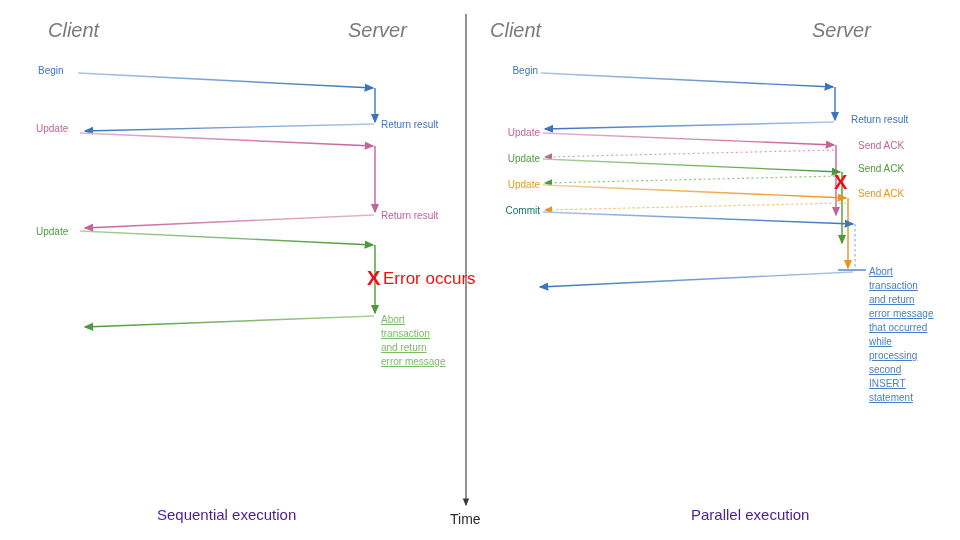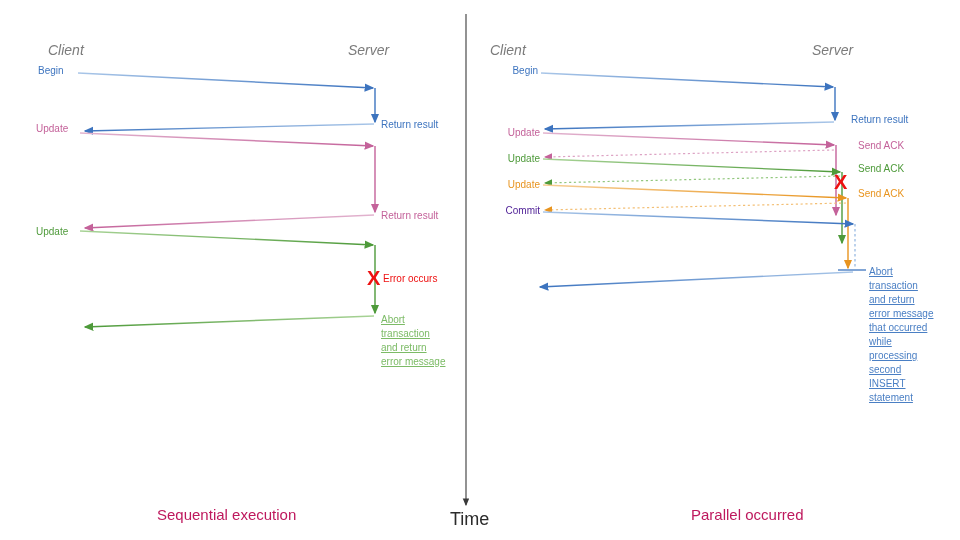--- a/index.html
+++ b/index.html
@@ -1,26 +1,26 @@
 <!DOCTYPE html>
 <html><head>
 <meta charset="utf-8">
 <style>
   html,body{margin:0;padding:0;background:#ffffff;}
   body{width:960px;height:540px;overflow:hidden;
        font-family:"Liberation Sans","DejaVu Sans",sans-serif;}
   #stage{position:relative;width:960px;height:540px;background:#fff;}
   svg{position:absolute;left:0;top:0;width:960px;height:540px;}
   .lbl{position:absolute;white-space:pre;line-height:13.5px;}
-  .hdr{font-style:italic;font-size:14px;color:#7b7b7b;margin-top:20px;}
-  .cap{font-size:15px;color:#be185d;}
-  .time{font-size:18px;color:#2b2b2b;}
+  .hdr{font-style:italic;font-size:20px;color:#7b7b7b;}
+  .cap{font-size:15px;color:#4c1d95;}
+  .time{font-size:14px;color:#2b2b2b;}
   .msg{font-size:10px;}
   .msg.multi{line-height:14px;text-decoration:underline;}
-  .err{font-size:10px;color:#ee1111;}
+  .err{font-size:17px;color:#ee1111;}
   .xm{font-size:20px;font-weight:bold;color:#ee1111;line-height:20px;}
   .r{text-align:right;}
 </style>
 </head>
 <body>
 
 <div id="stage">
 
   <svg viewBox="0 0 960 540">
     <defs>
@@ -136,37 +136,37 @@
 
   <div class="lbl cap" style="left:157px;top:508px;">Sequential execution</div>
 
   <div class="lbl hdr" style="left:490px;top:24px;">Client</div>
   <div class="lbl hdr" style="left:812px;top:24px;">Server</div>
 
   <div class="lbl msg r" style="left:460px;width:78px;top:64px;color:#3d74bf;">Begin</div>
   <div class="lbl msg r" style="left:460px;width:80px;top:126px;color:#c4629a;">Update</div>
   <div class="lbl msg r" style="left:460px;width:80px;top:152px;color:#4e9a3a;">Update</div>
   <div class="lbl msg r" style="left:460px;width:80px;top:178px;color:#e8941f;">Update</div>
-  <div class="lbl msg r" style="left:456px;width:84px;top:204px;color:#4c1d95;">Commit</div>
+  <div class="lbl msg r" style="left:456px;width:84px;top:204px;color:#0f766e;">Commit</div>
 
   <div class="lbl msg" style="left:851px;top:113px;color:#3d74bf;">Return result</div>
   <div class="lbl msg" style="left:858px;top:139px;color:#c4629a;">Send ACK</div>
   <div class="lbl msg" style="left:858px;top:162px;color:#4e9a3a;">Send ACK</div>
   <div class="lbl msg" style="left:858px;top:187px;color:#e8941f;">Send ACK</div>
 
   <div class="lbl xm" style="left:834px;top:172px;">X</div>
 
   <div class="lbl msg multi" style="left:869px;top:265px;color:#4a7fc4;">Abort
 transaction
 and return
 error message
 that occurred
 while
 processing
 second
 INSERT
 statement</div>
 
-  <div class="lbl cap" style="left:691px;top:508px;">Parallel occurred</div>
+  <div class="lbl cap" style="left:691px;top:508px;">Parallel execution</div>
 
   <div class="lbl time" style="left:450px;top:513px;">Time</div>
 
 </div>
 
 </body></html>

